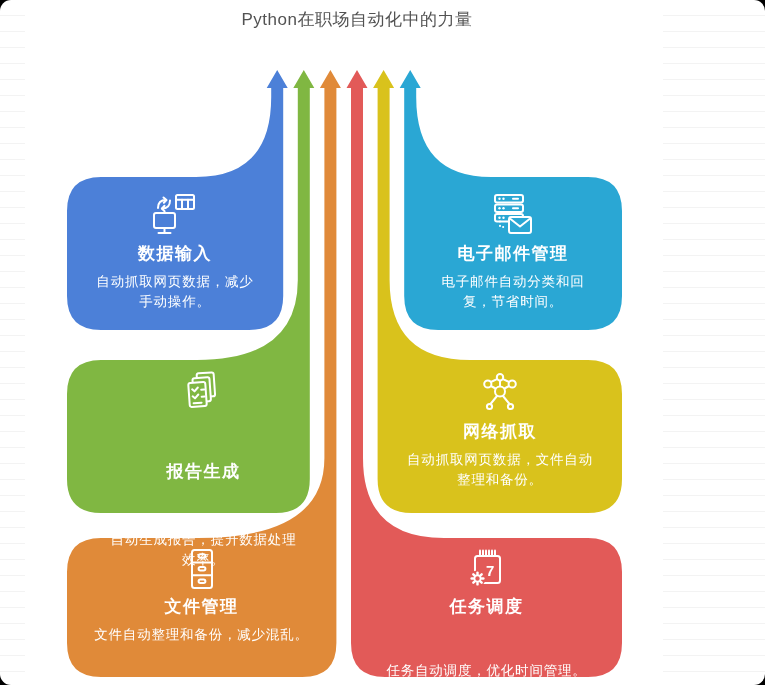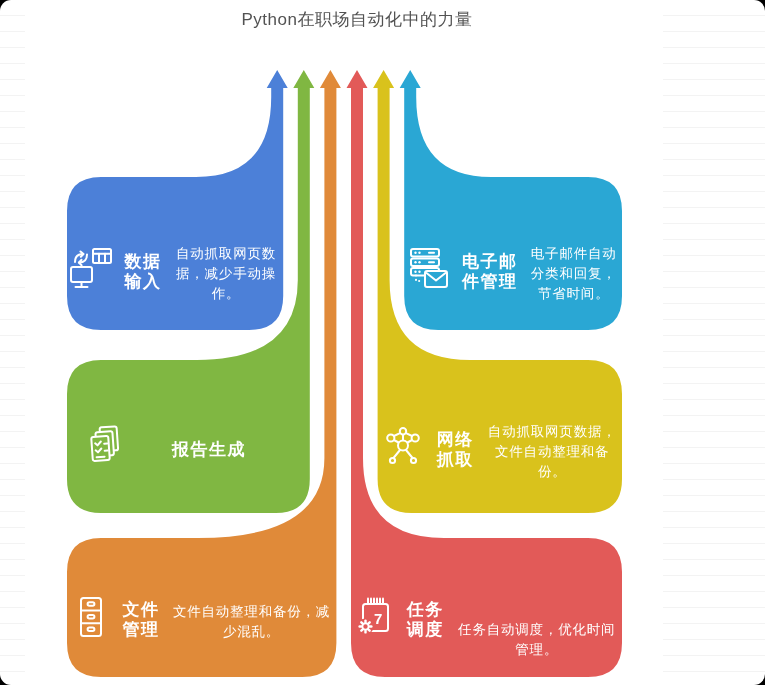--- a/index.html
+++ b/index.html
@@ -9,21 +9,21 @@
     border-radius:11px;overflow:hidden;
     font-family:"Liberation Sans","DejaVu Sans",sans-serif;
   }
   .canvas{position:absolute;left:25px;top:0;width:638px;height:685px;background:#fff;}
   .page-title{
     position:absolute;top:8px;left:0;width:714px;text-align:center;
     font-size:17px;color:#525252;letter-spacing:.5px;z-index:3;
   }
   .flow-svg{position:absolute;left:0;top:0;z-index:2;}
   .card{
-    position:absolute;z-index:4;display:flex;align-items:center;
+    position:absolute;z-index:4;display:flex;flex-direction:column;align-items:center;
     color:#fff;text-align:center;
   }
   .card .icon{flex:0 0 auto;}
   .card-title{font-size:17px;font-weight:bold;letter-spacing:1.5px;line-height:20px;margin-top:5px;}
   .card-desc{font-size:13.5px;letter-spacing:.8px;line-height:20px;margin-top:8px;}
   .row-top{padding-top:16px;}
   .row-mid{padding-top:11px;}
   .row-bot{padding-top:10px;}
   .ic{stroke:#fff;fill:none;stroke-width:2;stroke-linecap:round;stroke-linejoin:round;}
   .ic-fill{fill:var(--c);}
@@ -98,20 +98,21 @@
         <rect class="ic-fill" x="13.5" y="6.5" width="17" height="24" rx="2"></rect>
         <rect class="ic-fill" x="9" y="11" width="17" height="24" rx="2"></rect>
         <path d="M12.5 17.5 l2.2 2.2 l3.6 -3.6"></path>
         <line x1="21.5" y1="18.5" x2="24.5" y2="18.5"></line>
         <path d="M12.5 24.5 l2.2 2.2 l3.6 -3.6"></path>
         <line x1="21.5" y1="25.5" x2="24.5" y2="25.5"></line>
         <line x1="13" y1="31.5" x2="21" y2="31.5"></line>
       </g>
     </svg>
     <div class="card-title">报告生成</div>
+    <div class="card-desc" style="width:190px;">自动生成报告，提升数据处理效率。</div>
   </div>
 
   <div class="card row-mid" style="left: 378px; top: 360px; width: 244px; height: 153px; align-items: center; --c: #d9c21c;">
     <svg class="icon" width="50" height="46" viewBox="0 0 48 46">
       <g class="ic">
         <line x1="24" y1="9" x2="24" y2="15"></line>
         <line x1="14" y1="14.5" x2="19.5" y2="17.5"></line>
         <line x1="34" y1="14.5" x2="28.5" y2="17.5"></line>
         <line x1="13.8" y1="11.5" x2="20.5" y2="8.3"></line>
         <line x1="34.2" y1="11.5" x2="27.5" y2="8.3"></line>

